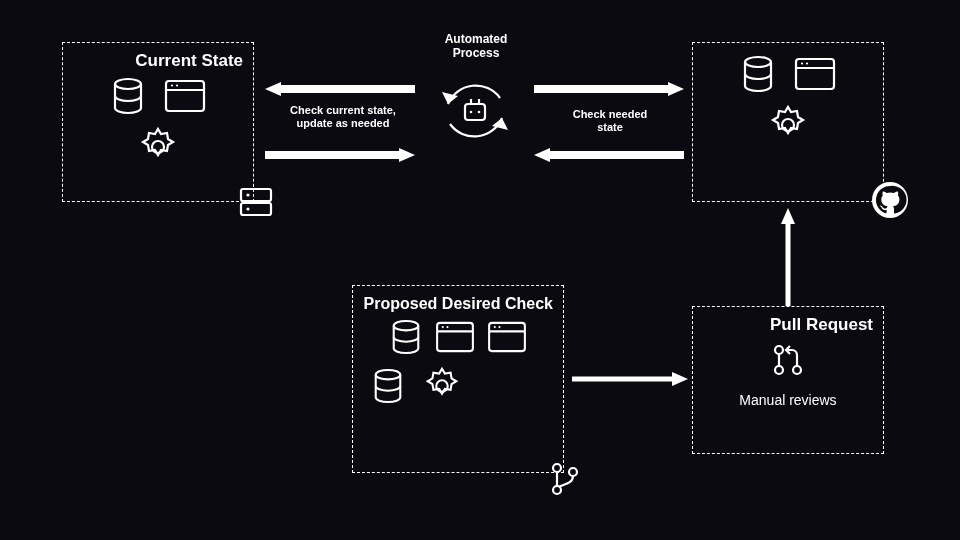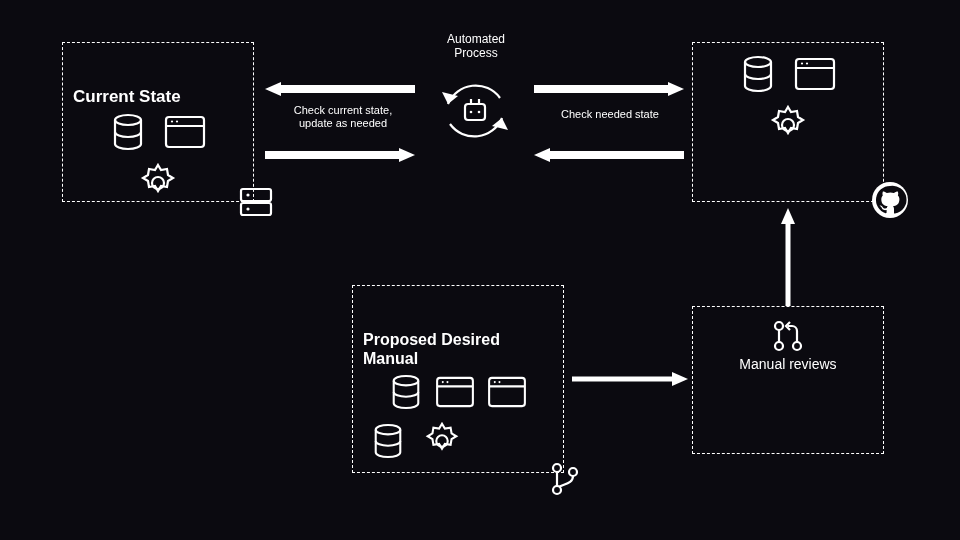--- a/index.html
+++ b/index.html
@@ -1,21 +1,21 @@
 <!DOCTYPE html>
 <html><head>
 <meta charset="utf-8">
 <style>
   * { box-sizing: border-box; margin: 0; padding: 0; }
   html, body { width: 960px; height: 540px; background: #0b0a10; color: #fff; font-family: Arial, Helvetica, sans-serif; overflow: hidden; }
   .stage { position: relative; width: 960px; height: 540px; }
   .box { position: absolute; border: 1px dashed #fff; padding: 8px 10px 10px 10px; }
-  .title { font-weight: 700; font-size: 17px; text-align: left; margin-bottom: 6px; line-height: 1.2; margin-top: 36px; }
+  .title { font-weight: 700; font-size: 17px; text-align: right; margin-bottom: 6px; line-height: 1.2; }
   .row { display: flex; gap: 18px; justify-content: center; align-items: center; }
-  .lbl { position: absolute; font-size: 12px; font-weight: 400; text-align: center; line-height: 1.2; }
+  .lbl { position: absolute; font-size: 12px; font-weight: 700; text-align: center; line-height: 1.2; }
   .lbl-sm { font-size: 11px; }
   .sub { font-size: 14px; text-align: center; margin-top: 6px; line-height: 1.3; }
   svg { display: block; }
   .ico { stroke: #fff; fill: none; stroke-width: 2.2; }
 </style>
 </head>
 <body>
 
 <div class="stage">
 
@@ -147,21 +147,21 @@
   </span>
   <span style="position:absolute; left:534px; top:148px;">
     <svg width="150" height="14" viewBox="0 0 150 14">
         <rect x="14" y="3" width="136" height="8" fill="#fff"></rect>
         <polygon points="0,7 16,0 16,14" fill="#fff"></polygon>
       </svg>
   </span>
   <div class="lbl lbl-sm" style="left:560px; top:108px; width:100px;">Check needed state</div>
 
   <div class="box" style="left:352px; top:285px; width:212px; height:188px;">
-    <div class="title" style="font-size:16px;">Proposed Desired Manual</div>
+    <div class="title" style="font-size:16px;">Proposed Desired Check</div>
     <div class="row" style="margin-top:2px; gap:12px;">
       <span>
         <svg width="34" height="36" viewBox="0 0 36 38">
             <g class="ico">
               <ellipse cx="18" cy="7" rx="13" ry="5"></ellipse>
               <path d="M5 7 V31 a13 5 0 0 0 26 0 V7"></path>
               <path d="M5 19 a13 5 0 0 0 26 0"></path>
             </g>
           </svg>
       </span>
@@ -213,35 +213,36 @@
           <circle cx="9" cy="8" r="4"></circle>
           <circle cx="9" cy="30" r="4"></circle>
           <circle cx="25" cy="12" r="4"></circle>
           <path d="M9 12 V26"></path>
           <path d="M25 16 C25 24 15 24 11 27"></path>
         </g>
       </svg>
   </span>
 
   <div class="box" style="left:692px; top:306px; width:192px; height:148px;">
+    <div class="title">Pull Request</div>
     <div class="row" style="margin-top:2px;">
       <span>
         <svg width="36" height="38" viewBox="0 0 36 38">
             <g class="ico">
               <circle cx="9" cy="9" r="4"></circle>
               <circle cx="9" cy="29" r="4"></circle>
               <circle cx="27" cy="29" r="4"></circle>
               <line x1="9" y1="13" x2="9" y2="25"></line>
               <path d="M27 25 V14 a5 5 0 0 0 -5 -5 h-4"></path>
               <polyline points="20,5 16,9 20,13"></polyline>
             </g>
           </svg>
       </span>
     </div>
-    <div class="sub" style="margin-top:0;">Manual reviews</div>
+    <div class="sub" style="margin-top:12px;">Manual reviews</div>
   </div>
 
   <span style="position:absolute; left:572px; top:372px;">
     <svg width="116" height="14" viewBox="0 0 116 14">
         <rect x="0" y="4.5" width="102" height="5" fill="#fff"></rect>
         <polygon points="116,7 100,0 100,14" fill="#fff"></polygon>
       </svg>
   </span>
 
   <span style="position:absolute; left:781px; top:208px;">

